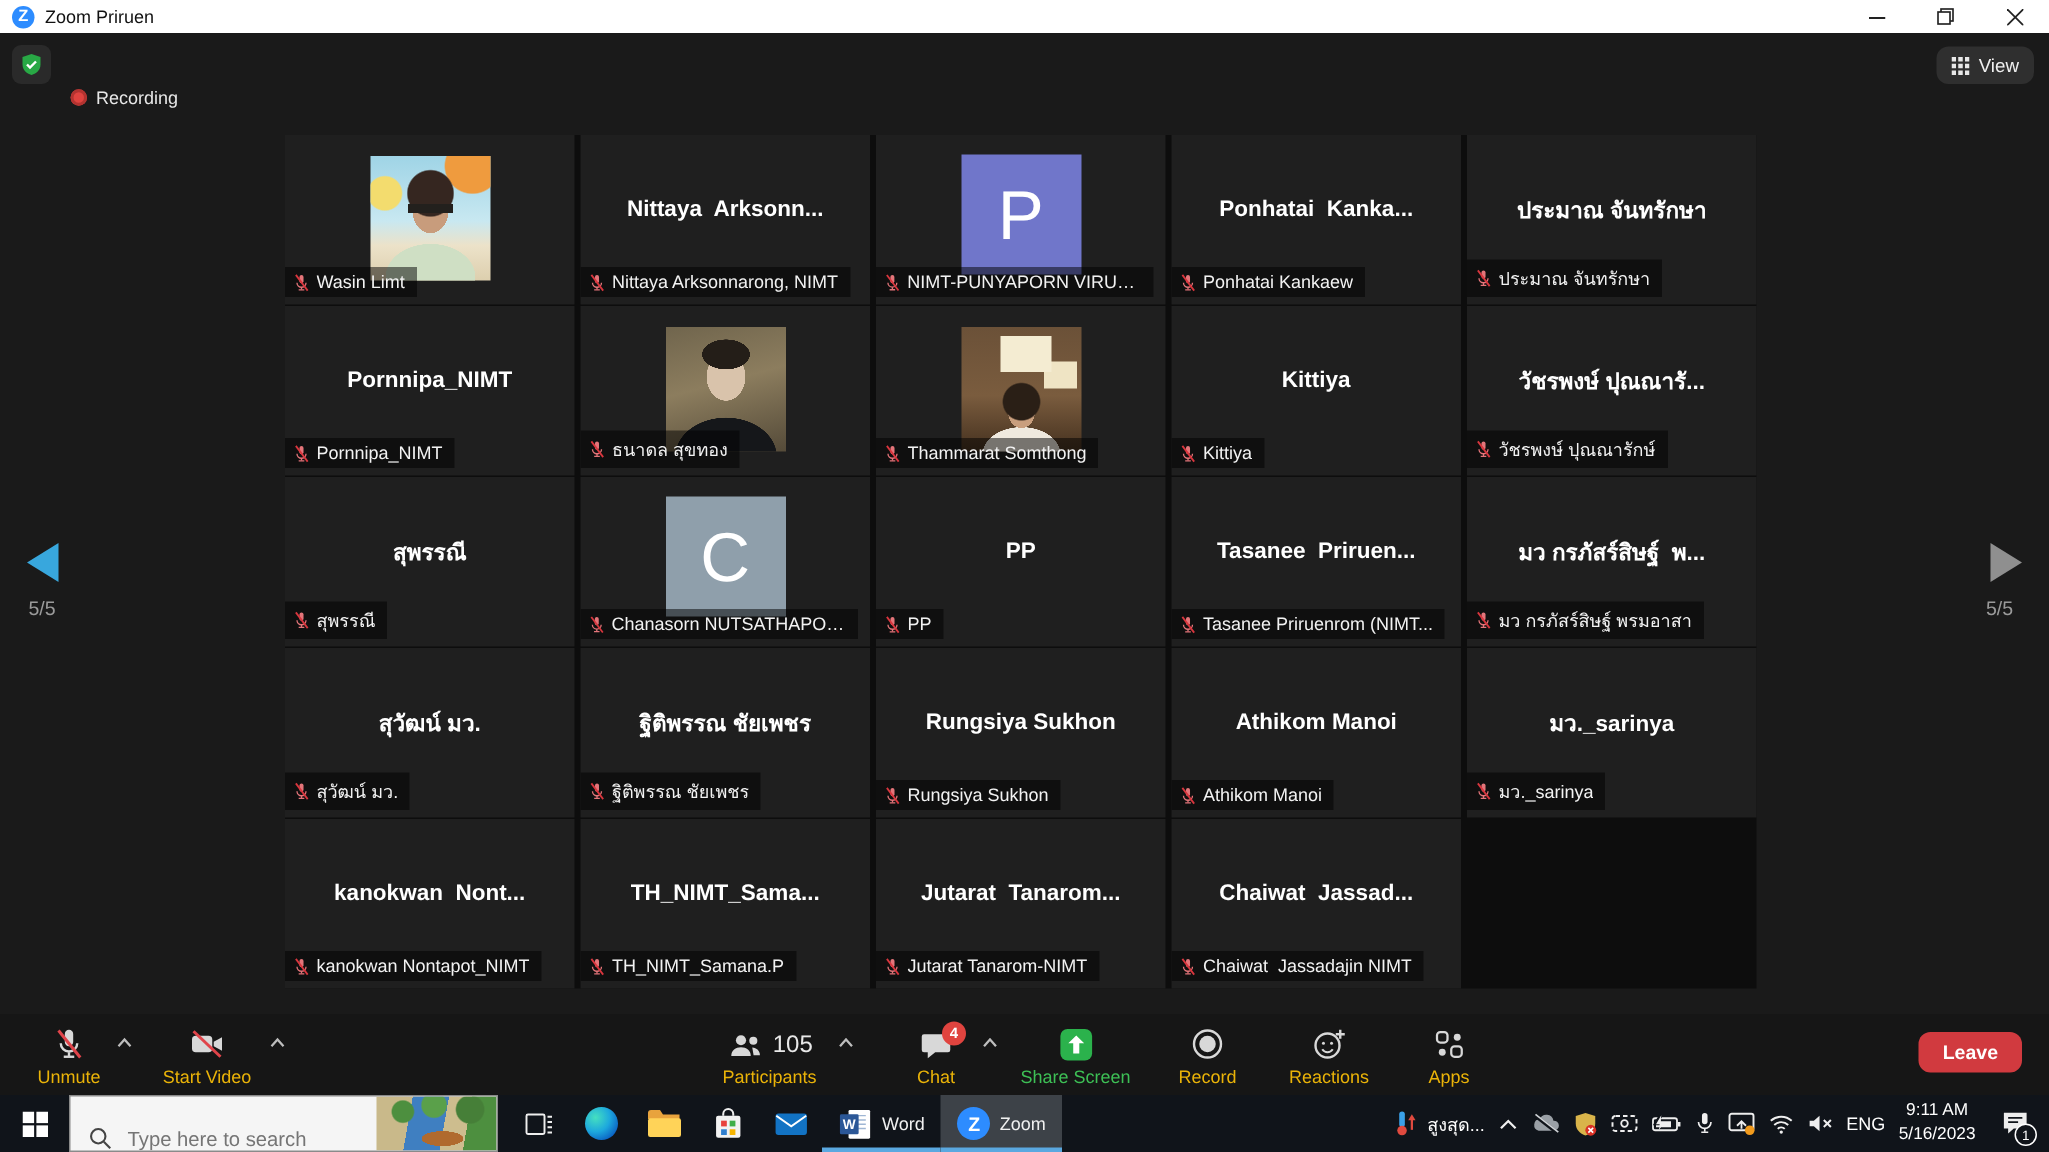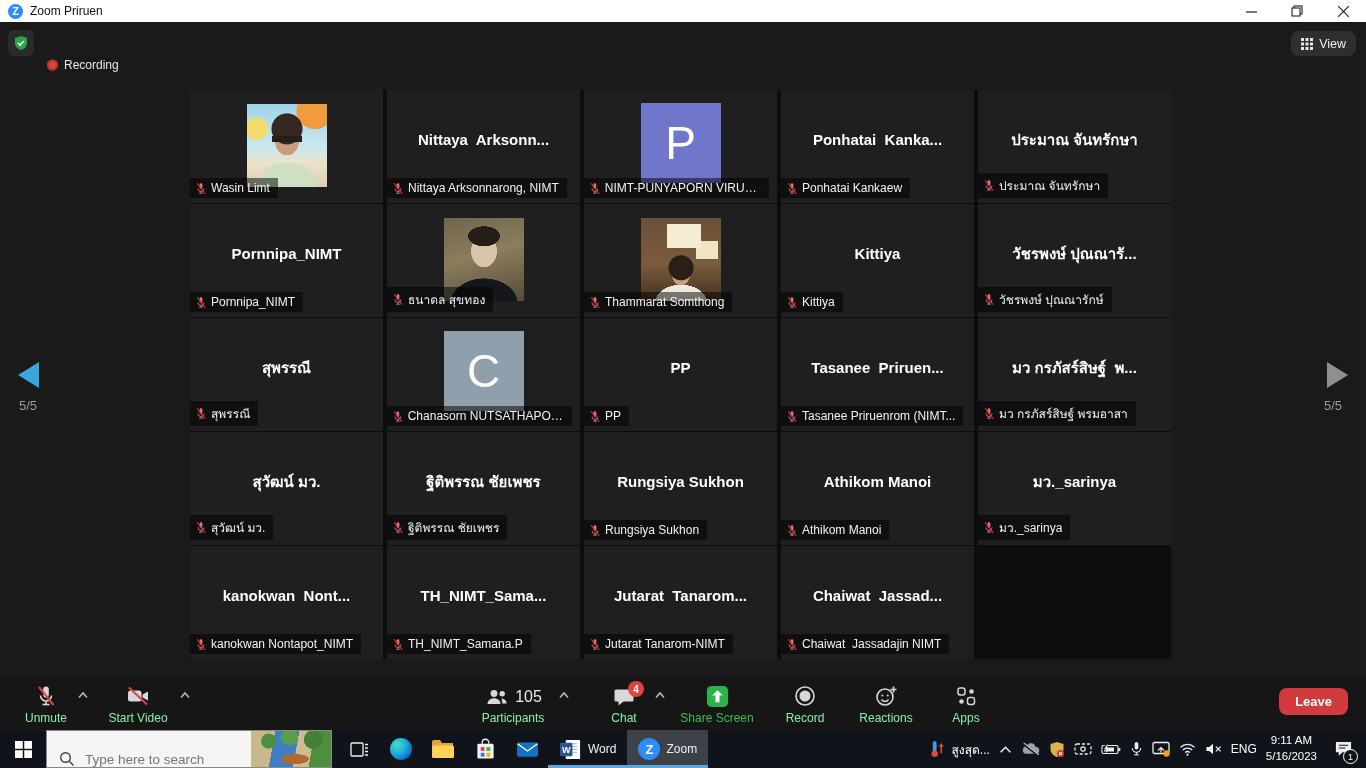--- a/index.html
+++ b/index.html
@@ -53,21 +53,21 @@
 
   
   .nav-left-arrow { position:absolute; left:18px; top:362px; width:0; height:0; border-top:13px solid transparent; border-bottom:13px solid transparent; border-right:21px solid #38a7dd; }
   .nav-left-label { position:absolute; left:19px; top:398px; color:#9a9a9a; font-size:13px; }
   .nav-right-arrow { position:absolute; left:1327px; top:362px; width:0; height:0; border-top:13px solid transparent; border-bottom:13px solid transparent; border-left:21px solid #8f8f8f; }
   .nav-right-label { position:absolute; left:1324px; top:398px; color:#9a9a9a; font-size:13px; }
 
   
   .toolbar { position:absolute; top:676px; left:0; width:100%; height:54px; background:#161616; }
   .tbtn { position:absolute; top:5px; height:46px; display:flex; flex-direction:column; align-items:center; justify-content:space-between; padding:3px 0 2px; }
-  .tbtn-label { color:#86efac; font-size:12px; white-space:nowrap; }
+  .tbtn-label { color:#eab308; font-size:12px; white-space:nowrap; }
   .tbtn-iconrow { display:flex; align-items:flex-start; gap:5px; height:26px; align-items:center; }
   .chev { position:absolute; top:10px; }
   .count { color:#e8e8e8; font-size:16px; }
   .badge { position:absolute; top:-3px; right:-8px; min-width:16px; height:16px; border-radius:8px; background:#e0443f; color:#fff; font-size:10px; font-weight:bold; display:flex; align-items:center; justify-content:center; padding:0 4px; }
   .share-label { color:#3dbf55; }
   .leave-btn { position:absolute; right:18px; top:12px; height:27px; padding:0 16px; background:#d13a3f; border:none; border-radius:8px; color:#fff; font-size:13px; font-weight:bold; font-family:inherit; }
 
   
   .taskbar { position:absolute; top:730px; left:0; width:100%; height:38px; background:#10141a; display:flex; align-items:center; }
   .start-btn { width:46px; height:100%; display:flex; align-items:center; justify-content:center; }

